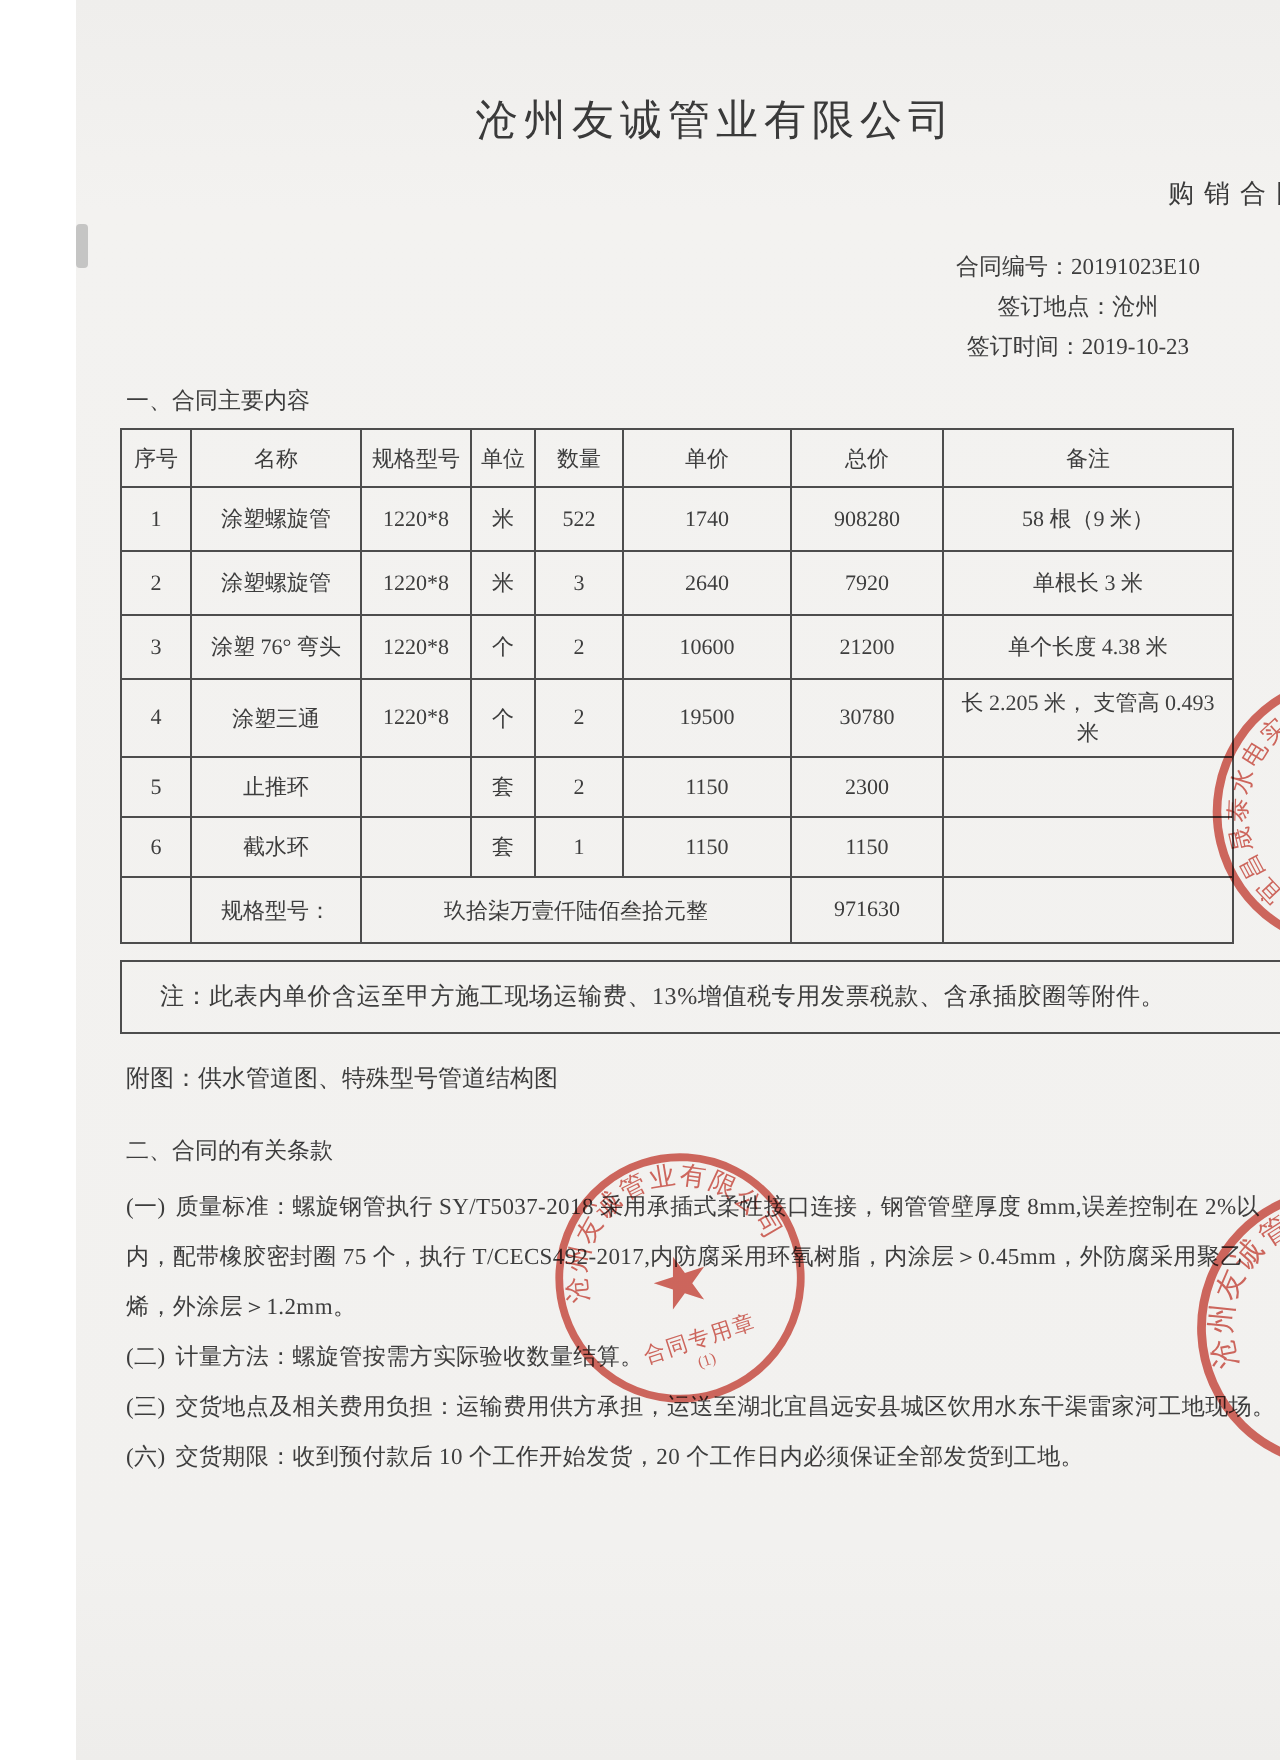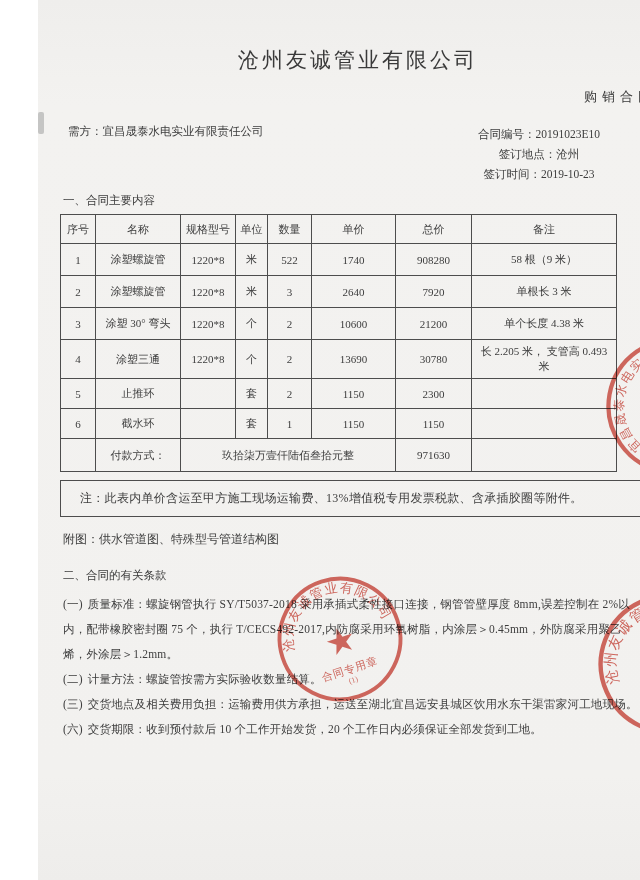--- a/index.html
+++ b/index.html
@@ -48,21 +48,20 @@
 
 <div class="page">
   <div class="smudge"></div>
 
   <div class="content">
     <div class="doc-title">沧州友诚管业有限公司</div>
     <div class="doc-subtitle">购销合同</div>
 
     <div class="head-info">
       <div class="head-left">
-        <div class="line"><span>需方：</span><span>宜昌晟泰水电实业有限责任公司</span></div>
       </div>
       <div class="head-right">
         <div><span>合同编号：</span><span>20191023E10</span></div>
         <div><span>签订地点：</span><span>沧州</span></div>
         <div><span>签订时间：</span><span>2019-10-23</span></div>
       </div>
     </div>
 
     <div class="sec-heading">一、合同主要内容</div>
 
@@ -103,35 +102,35 @@
         <td>涂塑螺旋管</td>
         <td>1220*8</td>
         <td>米</td>
         <td>3</td>
         <td>2640</td>
         <td>7920</td>
         <td>单根长 3 米</td>
       </tr>
       <tr class="r">
         <td>3</td>
-        <td>涂塑 30° 弯头</td>
+        <td>涂塑 76° 弯头</td>
         <td>1220*8</td>
         <td>个</td>
         <td>2</td>
         <td>10600</td>
         <td>21200</td>
         <td>单个长度 4.38 米</td>
       </tr>
       <tr class="r4">
         <td>4</td>
         <td>涂塑三通</td>
         <td>1220*8</td>
         <td>个</td>
         <td>2</td>
-        <td>13690</td>
+        <td>19500</td>
         <td>30780</td>
         <td>长 2.205 米， 支管高 0.493 米</td>
       </tr>
       <tr class="r56">
         <td>5</td>
         <td>止推环</td>
         <td></td>
         <td>套</td>
         <td>2</td>
         <td>1150</td>
@@ -143,21 +142,21 @@
         <td>截水环</td>
         <td></td>
         <td>套</td>
         <td>1</td>
         <td>1150</td>
         <td>1150</td>
         <td></td>
       </tr>
       <tr class="tot">
         <td></td>
-        <td>付款方式：</td>
+        <td>规格型号：</td>
         <td colspan="4">玖拾柒万壹仟陆佰叁拾元整</td>
         <td>971630</td>
         <td></td>
       </tr>
     </tbody>
       </table>
 
     <div class="notebox">注：此表内单价含运至甲方施工现场运输费、13%增值税专用发票税款、含承插胶圈等附件。</div>
 
     <div class="attach">附图：供水管道图、特殊型号管道结构图</div>

